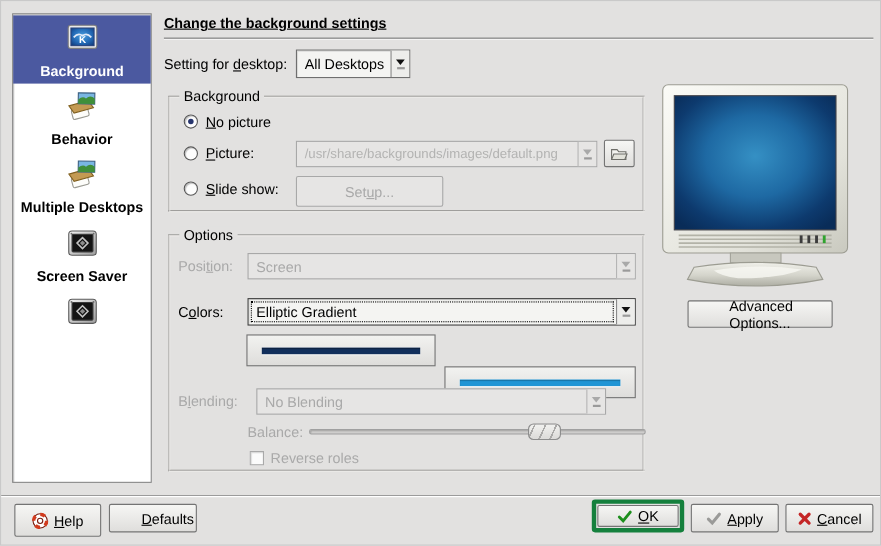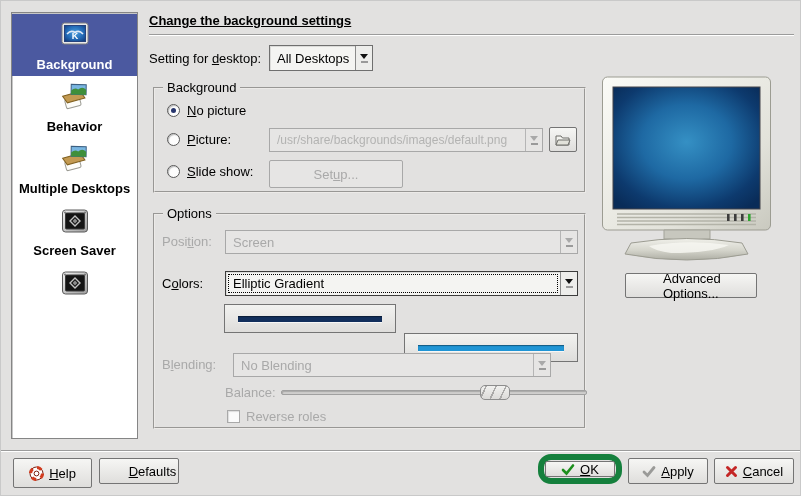--- a/index.html
+++ b/index.html
@@ -52,21 +52,21 @@
 
   
   .gbox { border:2px groove #eceae8; }
   .gbox-legend { position:absolute; top:-9px; left:8px; background:#e2e1e0; padding:0 4px; }
 
   
   .btn { display:inline-flex; align-items:center; justify-content:center; gap:5px;
     background:linear-gradient(#f6f6f4, #dfdedc); border:1px solid #747474; border-radius:2px;
     font-size:13px; cursor:default; }
   .btn.disabled { color:#a9a9a9; border-color:#a8a8a8; background:#e6e5e4; }
-  .ok-ring { border:6px solid #15803d; border-radius:13px; padding:1px; background:#e2e1e0; }
+  .ok-ring { border:4px solid #15803d; border-radius:3px; padding:1px; background:#e2e1e0; }
   .ok-ring .btn { width:100%; height:100%; }
 
   .swatch { background:linear-gradient(#f2f2f0,#dedddb); border:1px solid #747474; position:relative; }
   .swatch .bar { position:absolute; left:13px; right:13px; top:11px; height:6px;
     box-shadow:0 1px 0 rgba(255,255,255,.7), inset 0 1px 1px rgba(0,0,0,.4); }
 
   
   .slider-groove { height:5px; background:#cfcecd; border:1px solid #a0a0a0; border-radius:2px;
     box-shadow:inset 1px 1px 1px rgba(0,0,0,.18); }
   .slider-handle { width:30px; height:15px; border:1px solid #8d8d8d; border-radius:5px;

